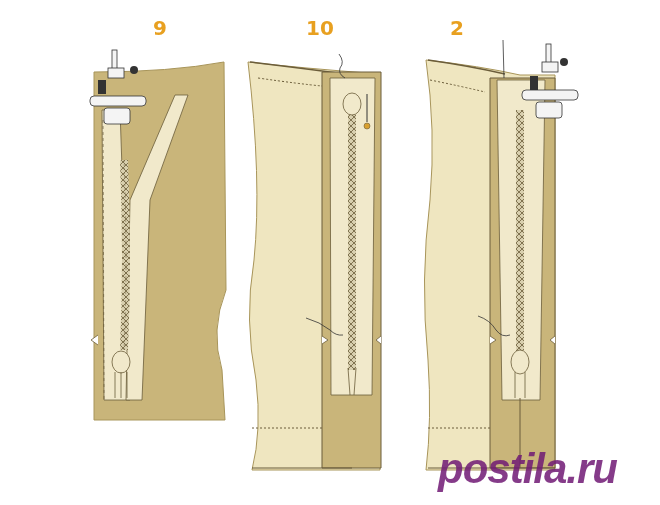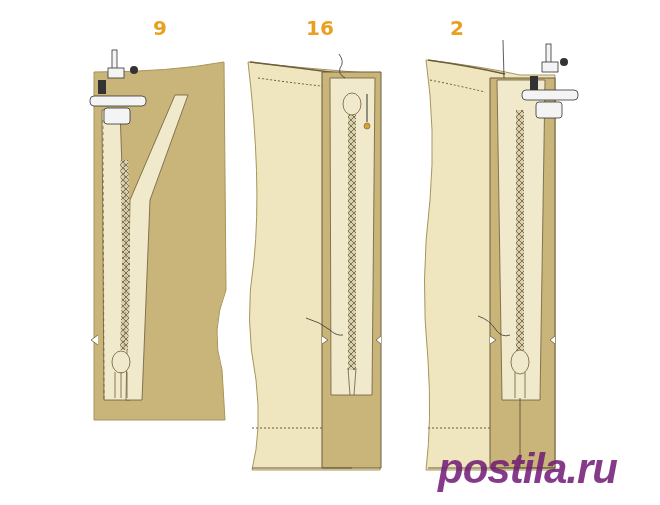--- a/index.html
+++ b/index.html
@@ -5,21 +5,21 @@
   html, body { margin: 0; padding: 0; background: #ffffff; }
   body { width: 660px; height: 505px; position: relative; overflow: hidden; font-family: "Liberation Sans", sans-serif; }
   .step-num { position: absolute; font-family: "DejaVu Sans", sans-serif; font-weight: bold; font-size: 20px; color: #e8a020; }
   svg.stage { position: absolute; left: 0; top: 0; }
   .watermark { position: absolute; left: 438px; top: 445px; font-family: Liberation Sans, sans-serif; font-style: italic; font-weight: bold; font-size: 42px; color: #701a75; opacity: 0.85; letter-spacing: -1px; }
 </style>
 </head>
 <body>
 
 <div class="step-num" style="left:153px; top:16px;">9</div>
-<div class="step-num" style="left:306px; top:16px;">16</div>
+<div class="step-num" style="left:306px; top:16px;">10</div>
 <div class="step-num" style="left:450px; top:16px;">2</div>
 
 <svg class="stage" width="660" height="505" viewBox="0 0 660 505">
   <defs>
     <pattern id="teeth" width="6" height="6" patternUnits="userSpaceOnUse">
       <rect width="6" height="6" fill="#d8cfae"></rect>
       <path d="M0 3 L3 0 L6 3 L3 6 Z" fill="none" stroke="#6b5d3a" stroke-width="0.8"></path>
     </pattern>
   </defs>
 

